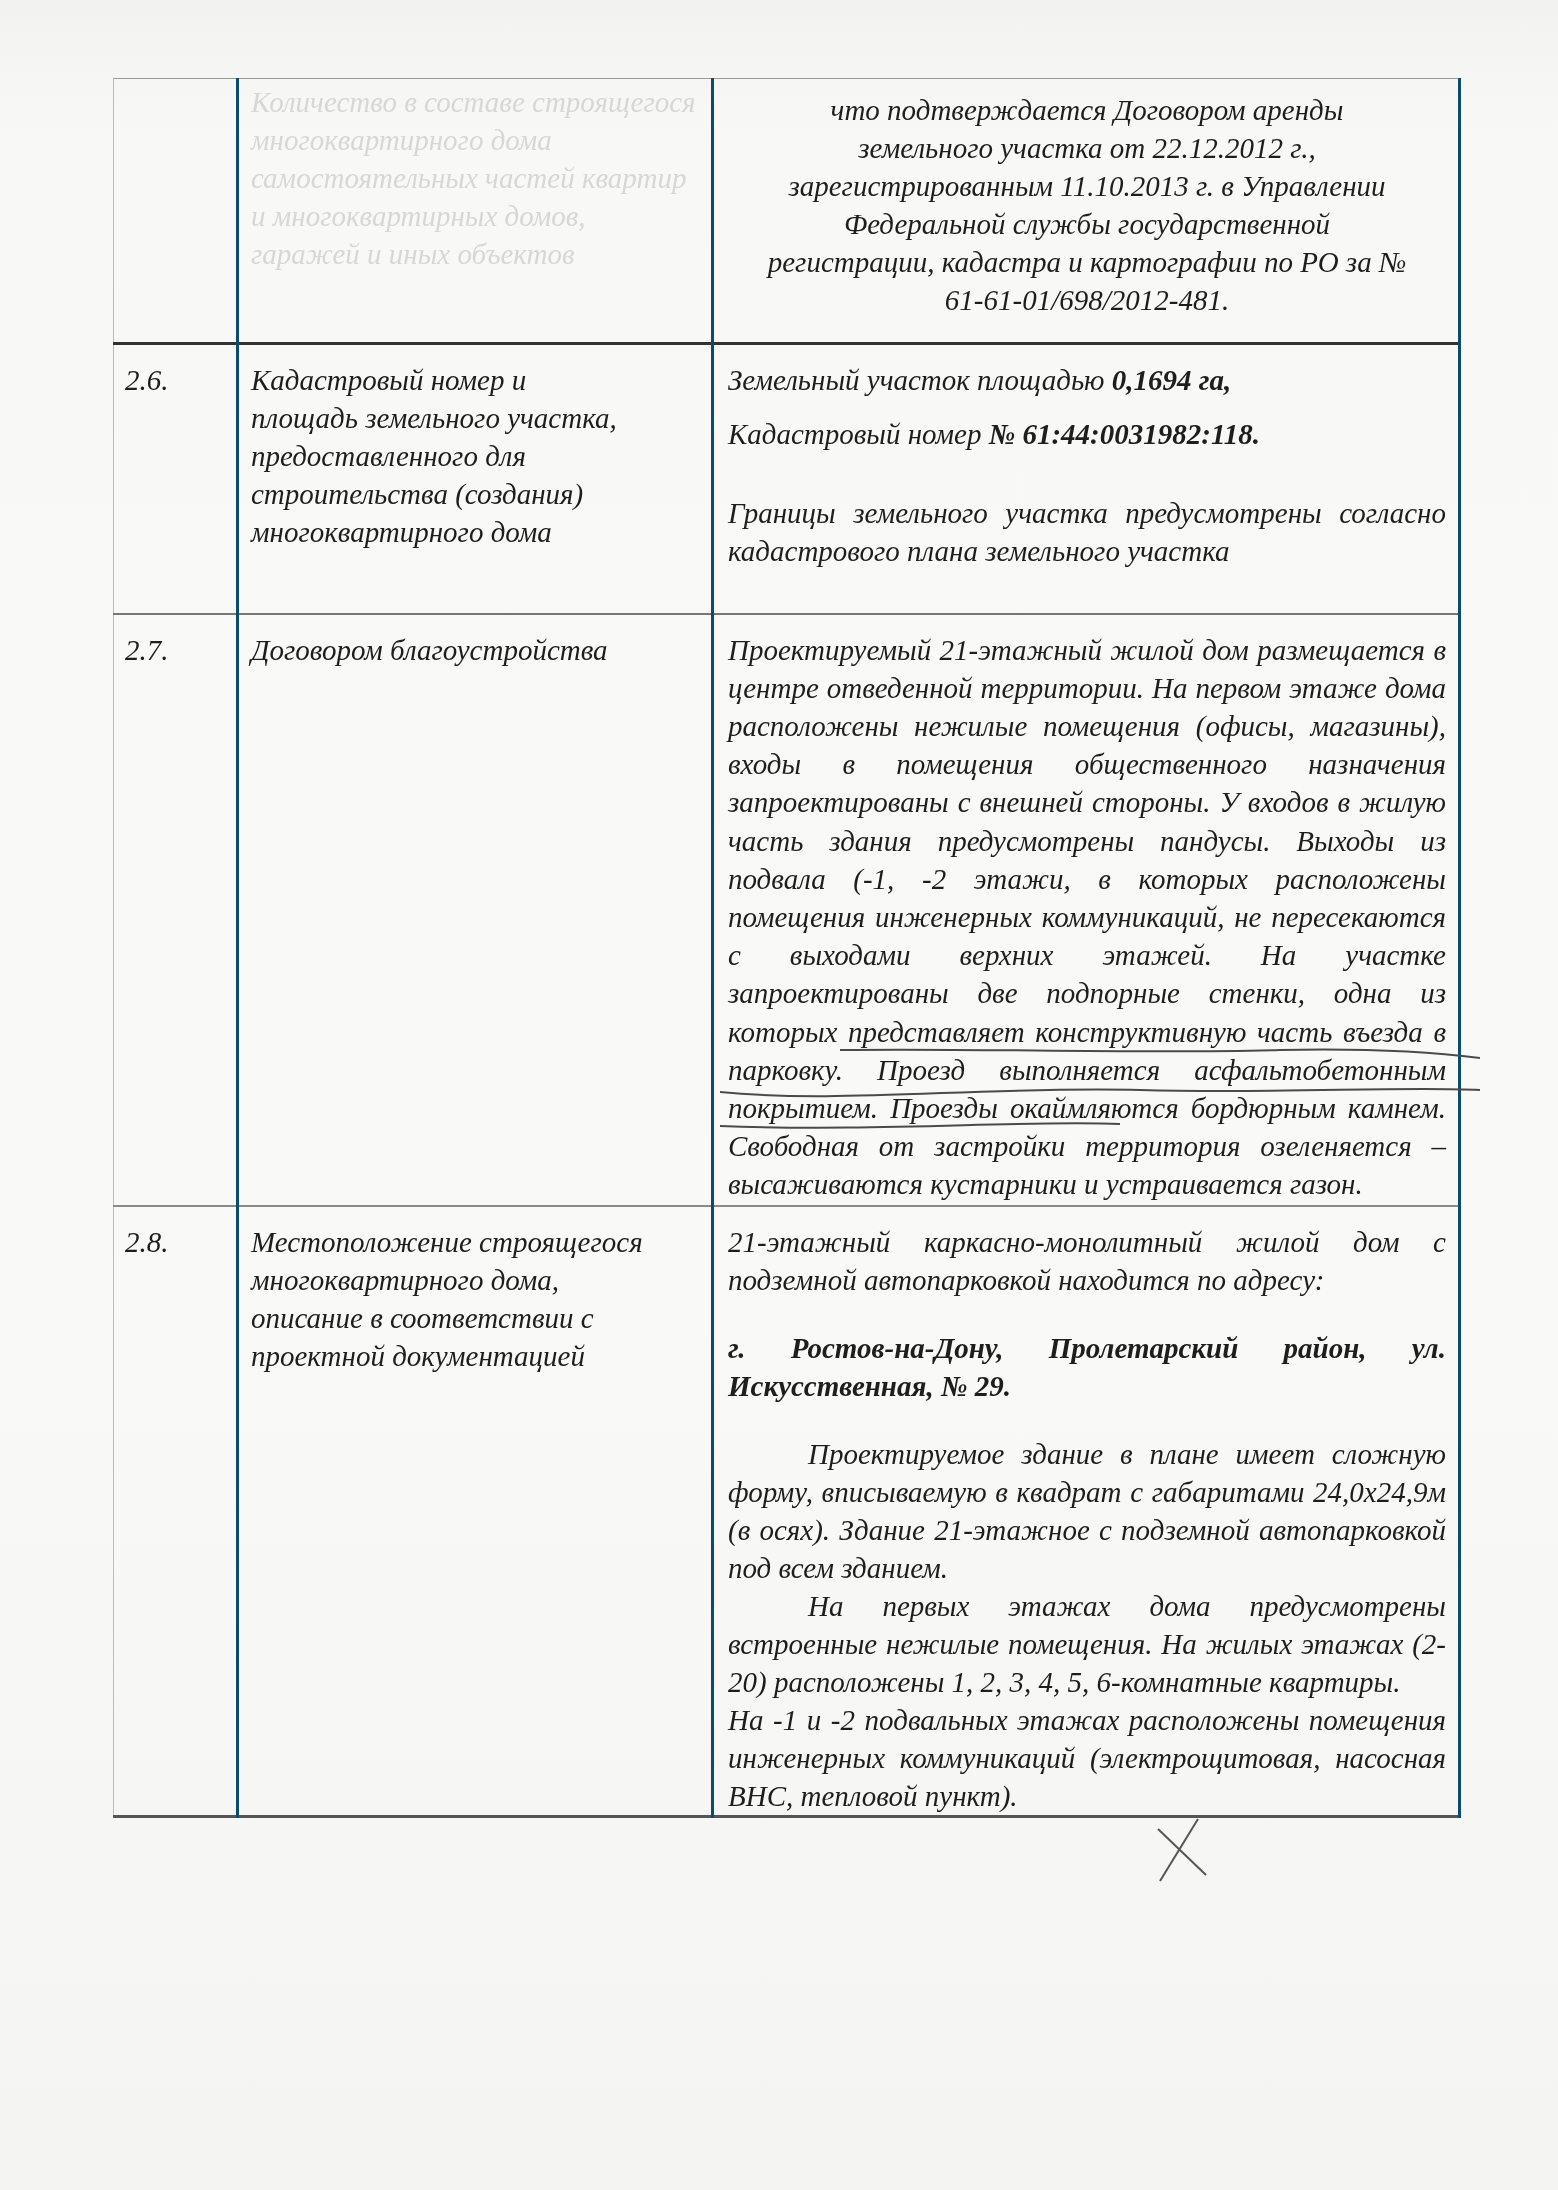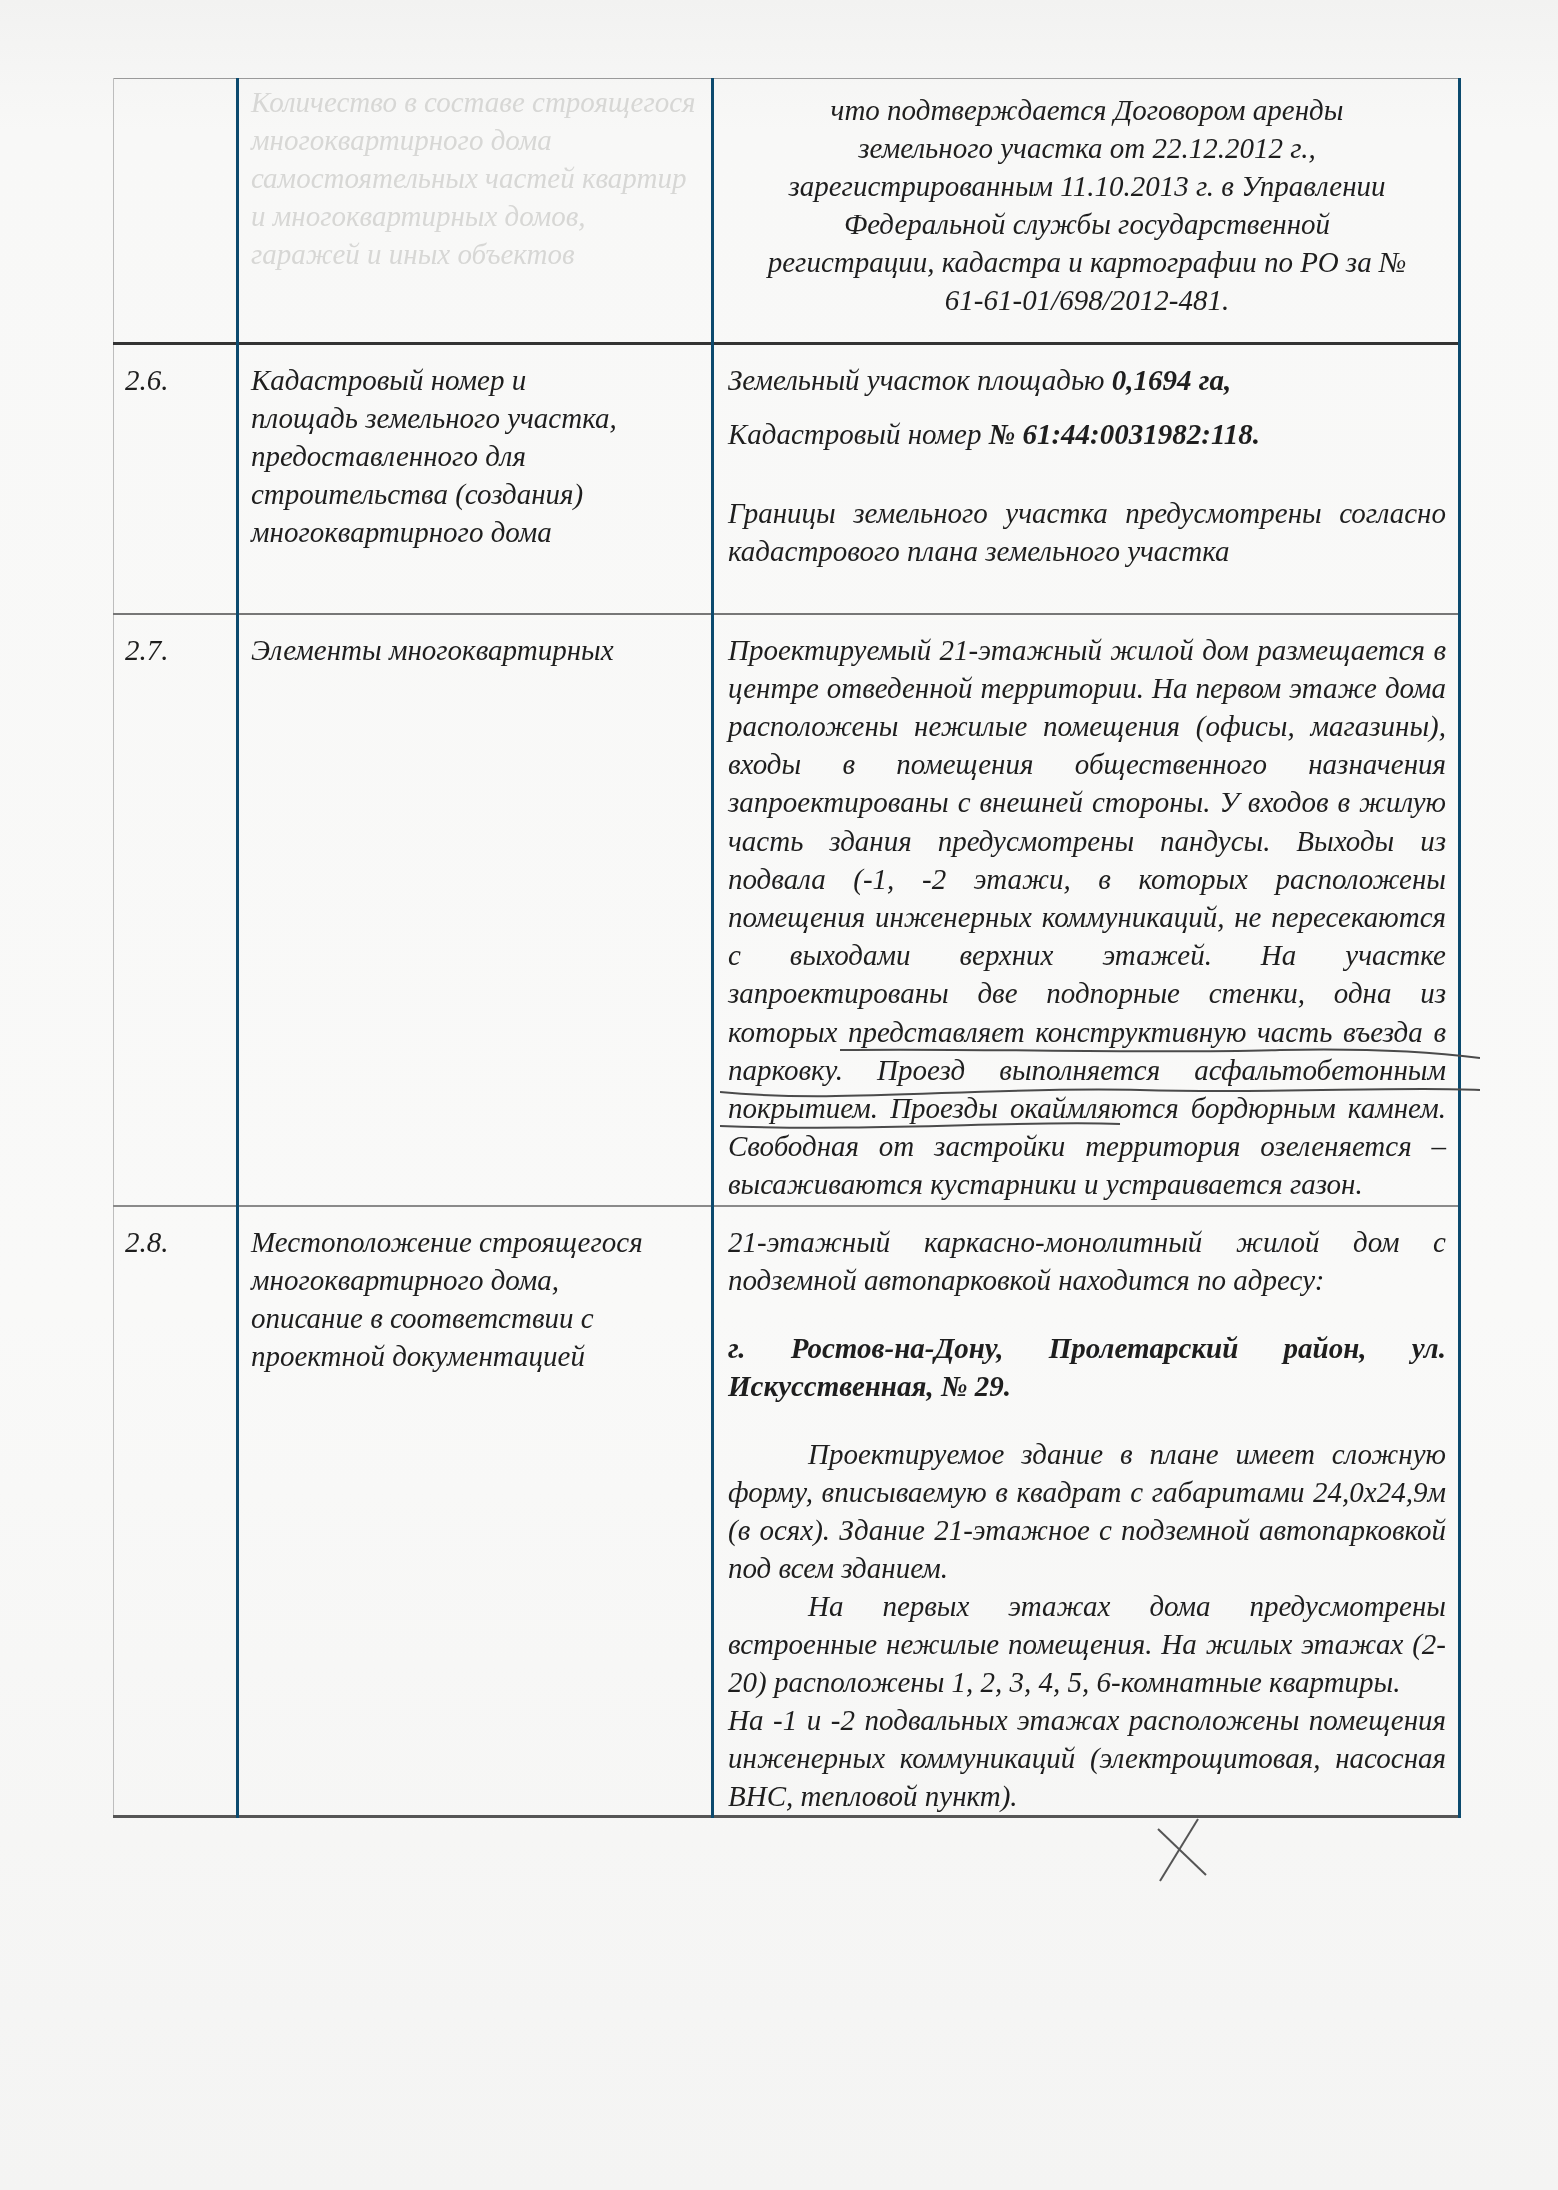--- a/index.html
+++ b/index.html
@@ -104,21 +104,21 @@
       <p>
         <span>Кадастровый номер </span><span class="b">№ 61:44:0031982:118.</span>
       </p>
       <div style="height:16px"></div>
       <p class="justfull">Границы земельного участка предусмотрены согласно кадастрового плана земельного участка</p>
     </td>
   </tr>
 
   <tr class="r27" style="height:592px;">
     <td class="num">2.7.</td>
-    <td class="lbl">Элементы многоквартирных</td>
+    <td class="lbl">Договором благоустройства</td>
     <td class="val just" style="line-height:38.2px;">Проектируемый 21-этажный жилой дом размещается в центре отведенной территории. На первом этаже дома расположены нежилые помещения (офисы, магазины), входы в помещения общественного назначения запроектированы с внешней стороны. У входов в жилую часть здания  предусмотрены пандусы. Выходы из подвала (-1, -2 этажи, в которых расположены помещения инженерных коммуникаций, не пересекаются с выходами верхних этажей. На участке запроектированы две подпорные стенки, одна из которых представляет конструктивную часть въезда в парковку. Проезд выполняется асфальтобетонным покрытием. Проезды окаймляются бордюрным камнем. Свободная от застройки территория озеленяется – высаживаются кустарники и устраивается газон.</td>
   </tr>
 
   <tr class="r28" style="height:608px;">
     <td class="num">2.8.</td>
     <td class="lbl">
       <p>Местоположение строящегося</p>
       <p>многоквартирного дома,</p>
       <p>описание в соответствии с</p>
       <p>проектной документацией</p>

